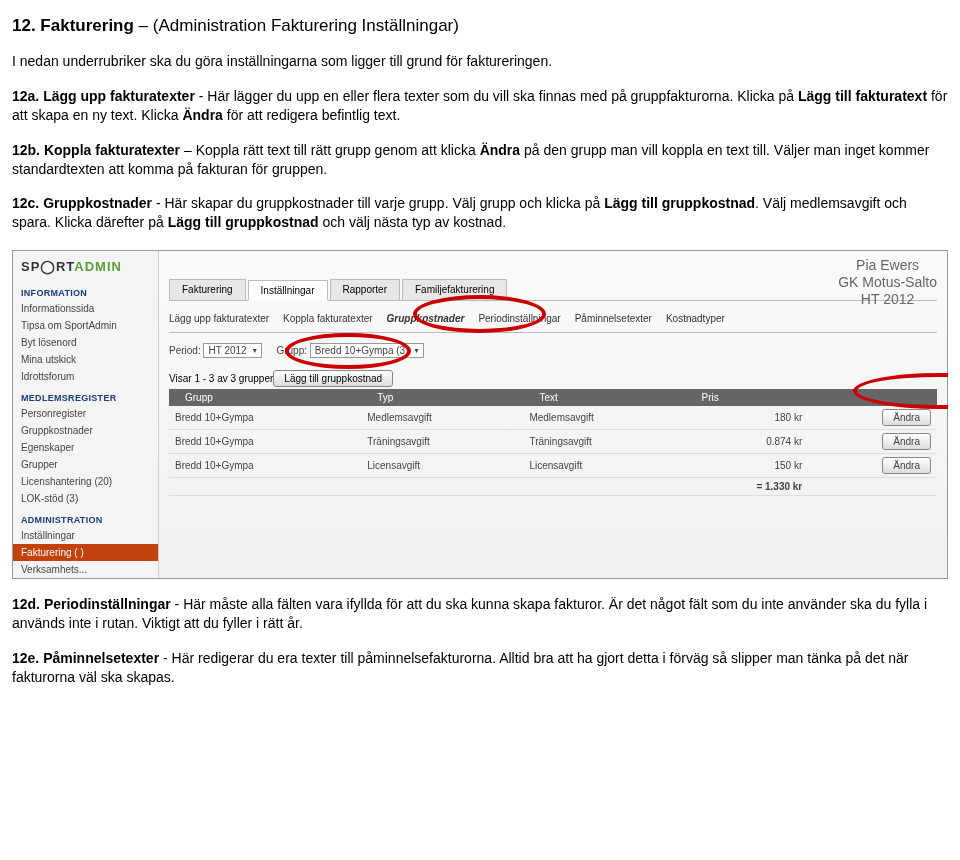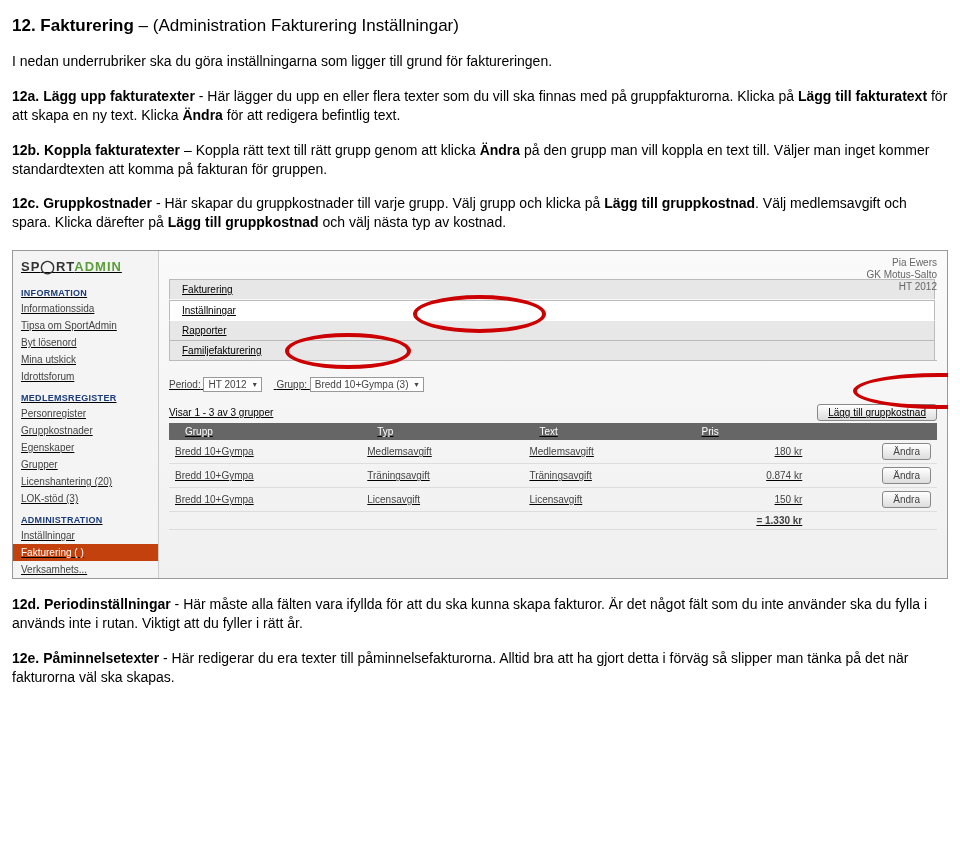--- a/index.html
+++ b/index.html
@@ -2,45 +2,45 @@
 <html><head>
 <meta charset="utf-8">
 <style>
   body { font-family: Verdana, Geneva, sans-serif; font-size: 14px; margin: 10px 12px; color: #000; width: 936px; }
   .section-heading { font-size: 17px; font-weight: bold; margin: 6px 0 10px 0; }
   .section-heading .light { font-weight: normal; margin-top: 36px; }
   p { margin: 16px 0; line-height: 1.35; }
   .bold { font-weight: bold; }
 
   
-  .shot { border: 1px solid #999; margin: 18px 0 10px 0; background: #fff; position: relative; text-decoration: underline; }
+  .shot { border: 1px solid #999; margin: 18px 0 10px 0; background: #fff; position: relative; }
   .shot-inner { display: flex; background: linear-gradient(#fafafa, #f0f0f0); }
   .sidebar { width: 145px; font-size: 10px; background: #f4f4f4; border-right: 1px solid #ccc; }
   .sb-block-title { color: #1a3c7a; font-weight: bold; font-size: 9px; padding: 8px 8px 2px 8px; letter-spacing: 0.3px; }
   .sb-item { padding: 3px 8px; color: #444; }
   .sb-item.active { background: #c2410c; color: #fff; }
   .brand { font-weight: bold; font-size: 13px; padding: 8px 8px 6px 8px; color: #333; letter-spacing: 1px; }
   .brand .ad { color: #5a9e3a; }
 
   .main { flex: 1; padding: 6px 10px 18px 10px; font-size: 10px; position: relative; }
-  .topright { position: absolute; right: 10px; top: 6px; font-size: 10px; color: #666; text-align: right; line-height: 1.2; }
-  .tabs1 { display: flex; gap: 0; margin: 22px 0 6px 0; border-bottom: 1px solid #bbb; flex-direction: column; }
+  .topright { position: absolute; right: 10px; top: 6px; font-size: 14px; color: #666; text-align: center; line-height: 1.2; }
+  .tabs1 { display: flex; gap: 0; margin: 22px 0 6px 0; border-bottom: 1px solid #bbb; }
   .tab1 { padding: 4px 12px; background: #e7e7e7; border: 1px solid #bbb; border-bottom: none; margin-right: 2px; font-size: 10px; }
   .tab1.active { background: #fff; border-bottom: 1px solid #fff; position: relative; top: 1px; }
   .tabs2 { display: flex; gap: 14px; padding: 6px 0 8px 0; border-bottom: 1px solid #bbb; font-size: 10px; }
   .tab2 { color: #333; }
   .tab2.active { font-style: italic; font-weight: bold; }
 
   .filters { padding: 10px 0 6px 0; color: #444; }
   .dropdown { display: inline-flex; align-items: center; border: 1px solid #999; background: #fff; padding: 1px 4px; font-size: 10px; margin-right: 12px; }
   .caret { margin-left: 6px; font-size: 8px; }
 
   .hint { font-size: 10px; color: #444; margin: 4px 0 8px 0; }
 
-  .grid-bar { display: flex; justify-content: space-between; align-items: center; margin: 6px 0 2px 0; }
+  .grid-bar { display: flex; justify-content: flex-start; align-items: center; margin: 6px 0 2px 0; }
   .btn { display: inline-block; border: 1px solid #888; background: linear-gradient(#fff,#ddd); padding: 2px 10px; font-size: 10px; border-radius: 3px; }
 
   table.grid { width: 100%; border-collapse: collapse; font-size: 10px; }
   table.grid th { text-align: left; background: #666; color: #fff; padding: 3px 16px; font-weight: normal; }
   table.grid td { padding: 3px 6px; border-bottom: 1px solid #ddd; color: #444; }
   .txt-right { text-align: right; }
   .sumrow td { font-weight: bold; }
 
   
   .circle { position: absolute; border: 4px solid #c00; border-radius: 50%; pointer-events: none; }
@@ -100,20 +100,28 @@
       <div class="topright">
         <div>Pia Ewers</div>
         <div>GK Motus-Salto</div>
         <div>HT 2012</div>
       </div>
       <div class="tabs1" id="tabs1">
           <div class="tab1">Fakturering</div>
           <div class="tab1 active">Inställningar</div>
           <div class="tab1">Rapporter</div>
           <div class="tab1">Familjefakturering</div>
+        </div>
+      <div class="tabs2" id="tabs2">
+          <div class="tab2">Lägg upp fakturatexter</div>
+          <div class="tab2">Koppla fakturatexter</div>
+          <div class="tab2 active">Gruppkostnader</div>
+          <div class="tab2">Periodinställningar</div>
+          <div class="tab2">Påminnelsetexter</div>
+          <div class="tab2">Kostnadtyper</div>
         </div>
 
       <div class="filters">
         <span>Period:</span>
         <span class="dropdown">
           <span>HT 2012</span>
           <span class="caret">▾</span>
         </span>
         <span>Grupp:</span>
         <span class="dropdown">

